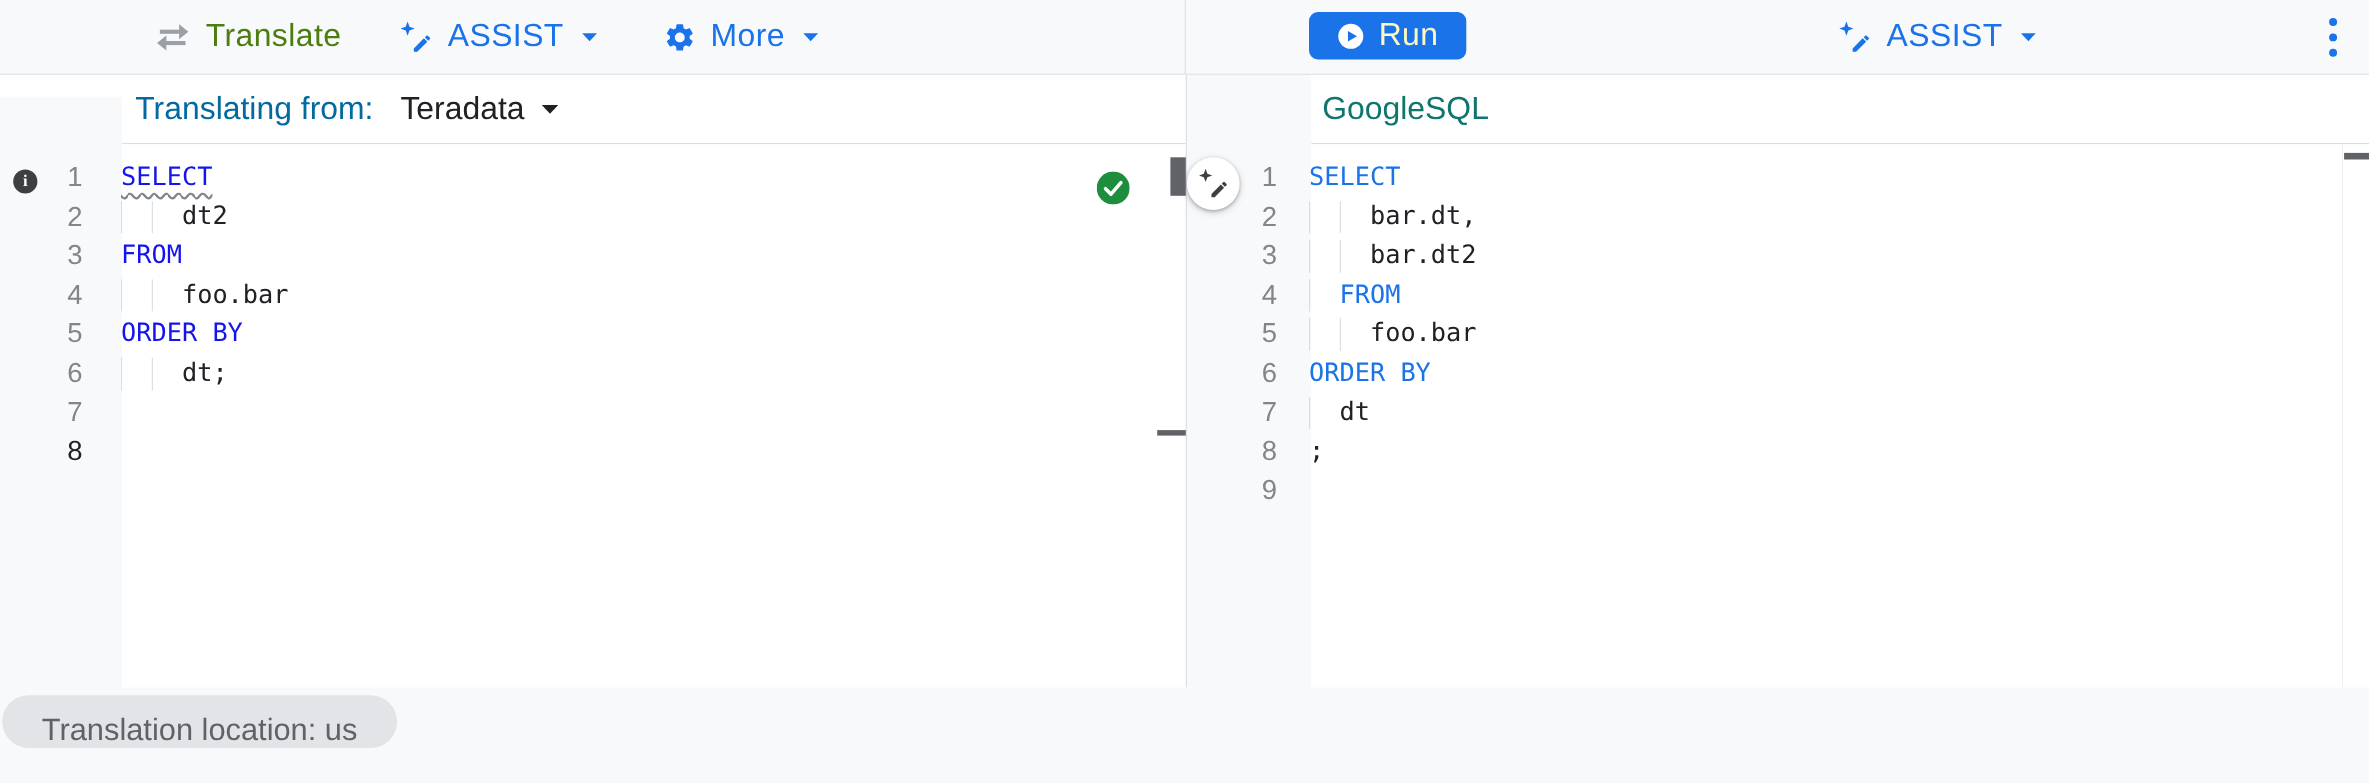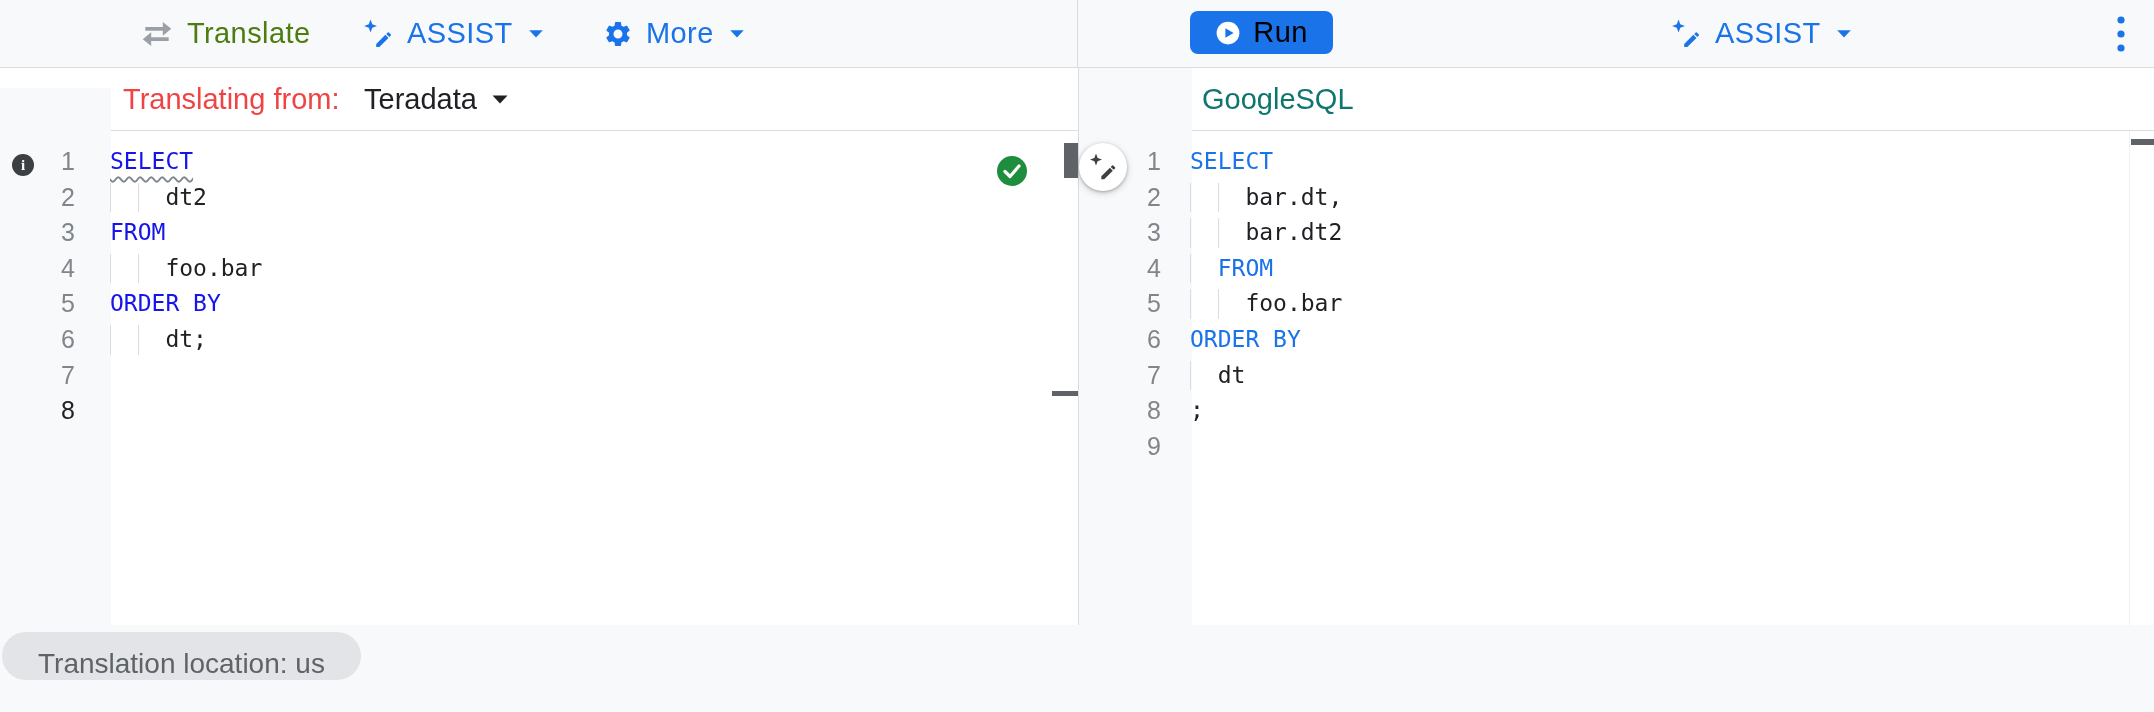--- a/index.html
+++ b/index.html
@@ -11,37 +11,37 @@
              background:#f8f9fa; border-bottom:1px solid #dadce0; }
   .tb-btn { position:absolute; top:0; height:67px; display:flex; align-items:center;
             gap:13px; font-size:29px; font-weight:500; letter-spacing:.4px;
             color:#1a73e8; cursor:pointer; background:none; border:none;
             font-family:"Liberation Sans", sans-serif; }
   .tb-btn.disabled { color:#4d7c0f; }
   .caret { display:inline-block; margin-left:2px; }
 
   .run-btn { position:absolute; left:1190px; top:11px; width:143px; height:43px;
              background:#1a73e8; border:none; border-radius:8px; display:flex;
-             align-items:center; justify-content:center; gap:12px; color:#000000;
+             align-items:center; justify-content:center; gap:12px; color:#fef9c3;
              font-size:29px; font-weight:500; letter-spacing:.4px; cursor:pointer;
              font-family:"Liberation Sans", sans-serif; }
 
   .tb-divider { position:absolute; left:1077px; top:0; width:1px; height:67px; background:#dadce0; }
 
   .kebab-btn { position:absolute; left:2098px; top:10px; width:46px; height:48px;
                background:none; border:none; cursor:pointer; display:flex;
                align-items:center; justify-content:center; }
 
   
   .pane-header-left { position:absolute; left:0; top:68px; width:1078px; height:63px;
                       background:#fff; border-bottom:1px solid #dadce0; }
   .pane-header-right { position:absolute; left:1192px; top:68px; width:962px; height:63px;
                        background:#fff; border-bottom:1px solid #dadce0; }
   .hdr-label { position:absolute; left:123px; top:0; height:62px; display:flex;
-               align-items:center; font-size:29px; color:#ef4444; }
+               align-items:center; font-size:29px; color:#0369a1; }
   .dialect-btn { position:absolute; left:364px; top:0; height:62px; display:flex;
                  align-items:center; gap:14px; background:none; border:none;
                  font-size:29px; color:#202124; cursor:pointer;
                  font-family:"Liberation Sans", sans-serif; }
   .right-title { position:absolute; left:10px; top:0; height:62px; display:flex;
                  align-items:center; font-size:29px; color:#0f766e; }
   .check-badge { position:absolute; left:997px; top:88px; width:30px; height:30px; }
 
   
   .gutter-left  { position:absolute; left:0;     top:88px; width:111px; height:537px; background:#f8f9fa; }

